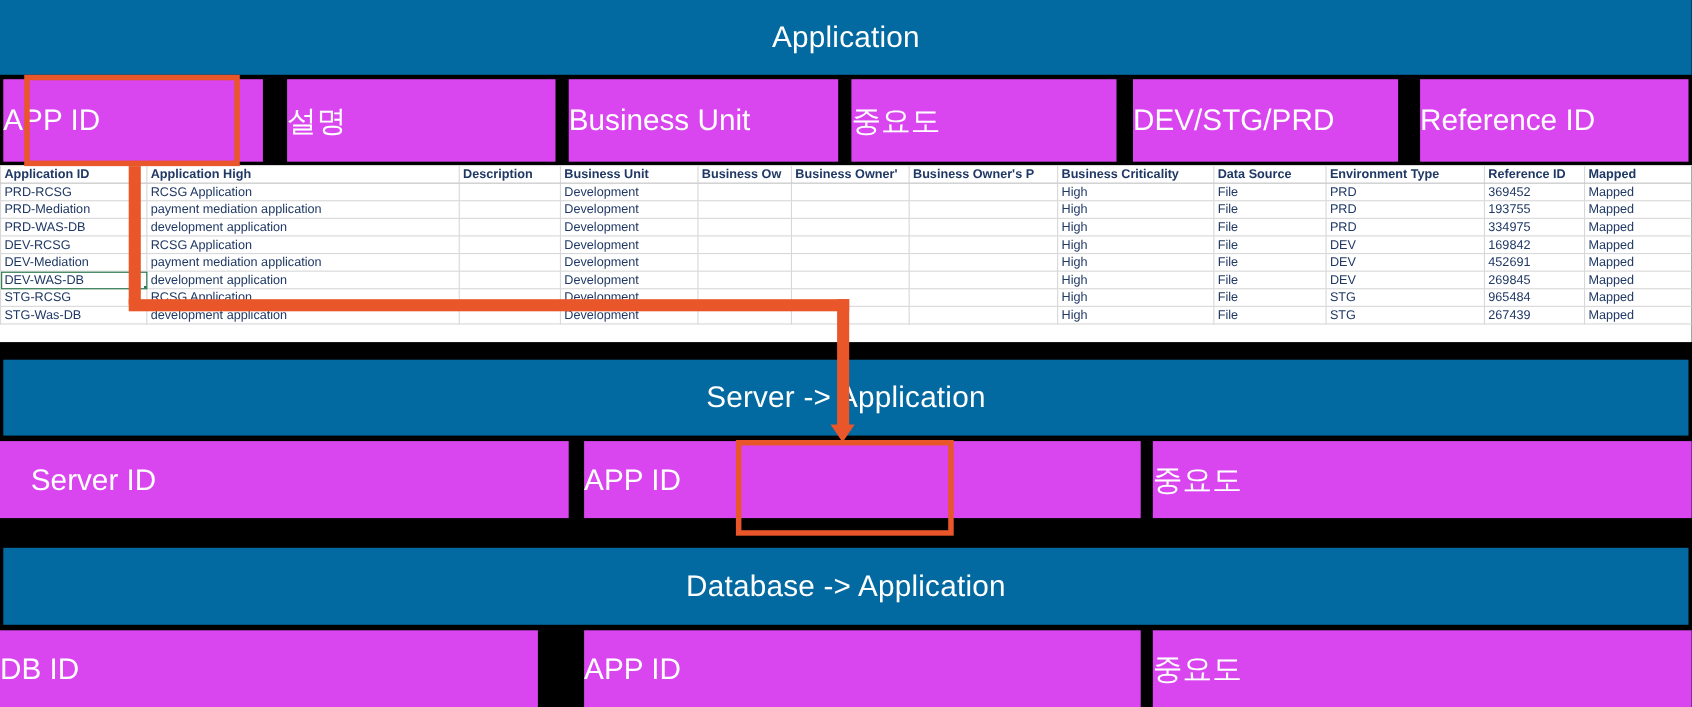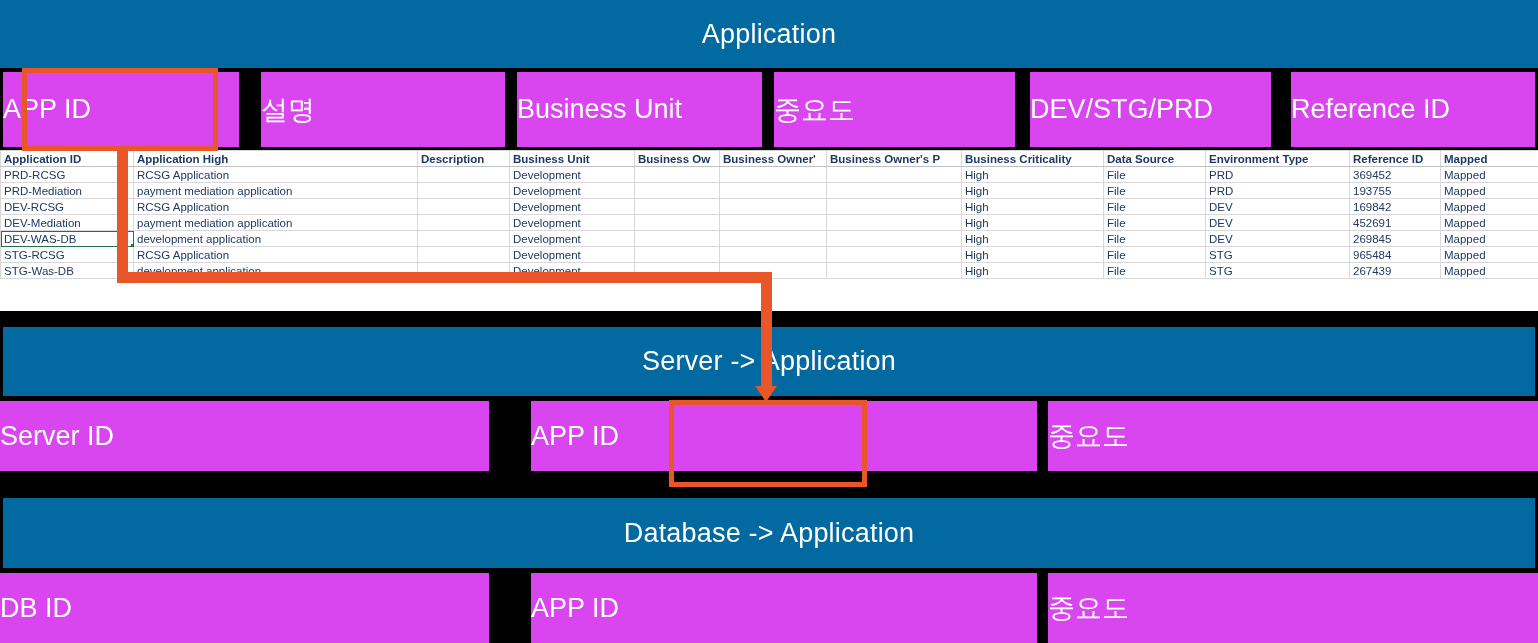--- a/index.html
+++ b/index.html
@@ -195,20 +195,34 @@
           <td></td>
           <td></td>
           <td></td>
           <td>High</td>
           <td>File</td>
           <td>PRD</td>
           <td class="num">193755</td>
           <td>Mapped</td>
         </tr>
         <tr>
+          <td>PRD-WAS-DB</td>
+          <td>development application</td>
+          <td></td>
+          <td>Development</td>
+          <td></td>
+          <td></td>
+          <td></td>
+          <td>High</td>
+          <td>File</td>
+          <td>PRD</td>
+          <td class="num">334975</td>
+          <td>Mapped</td>
+        </tr>
+        <tr>
           <td>DEV-RCSG</td>
           <td>RCSG Application</td>
           <td></td>
           <td>Development</td>
           <td></td>
           <td></td>
           <td></td>
           <td>High</td>
           <td>File</td>
           <td>DEV</td>
@@ -272,21 +286,21 @@
           <td>Mapped</td>
         </tr>
       </tbody>
   </table>
 </div>
 
 <div class="band" style="left:3px; top:327px; width:1532px; height:69px;">
   <span>Server -&gt; Application</span>
 </div>
 
-<div class="fieldbox" style="left:0px; top:401px; width:489px; height:70px;">
+<div class="fieldbox" style="left:0px; top:401px; width:489px; height:70px;padding-left:28px;">
   <span>Server ID</span>
 </div>
 <div class="fieldbox" style="left:531px; top:401px; width:506px; height:70px;">
   <span>APP ID</span>
 </div>
 <div class="fieldbox" style="left:1048px; top:401px; width:490px; height:70px;">
   <span>중요도</span>
 </div>
 
 <div class="band" style="left:3px; top:498px; width:1532px; height:70px;">

